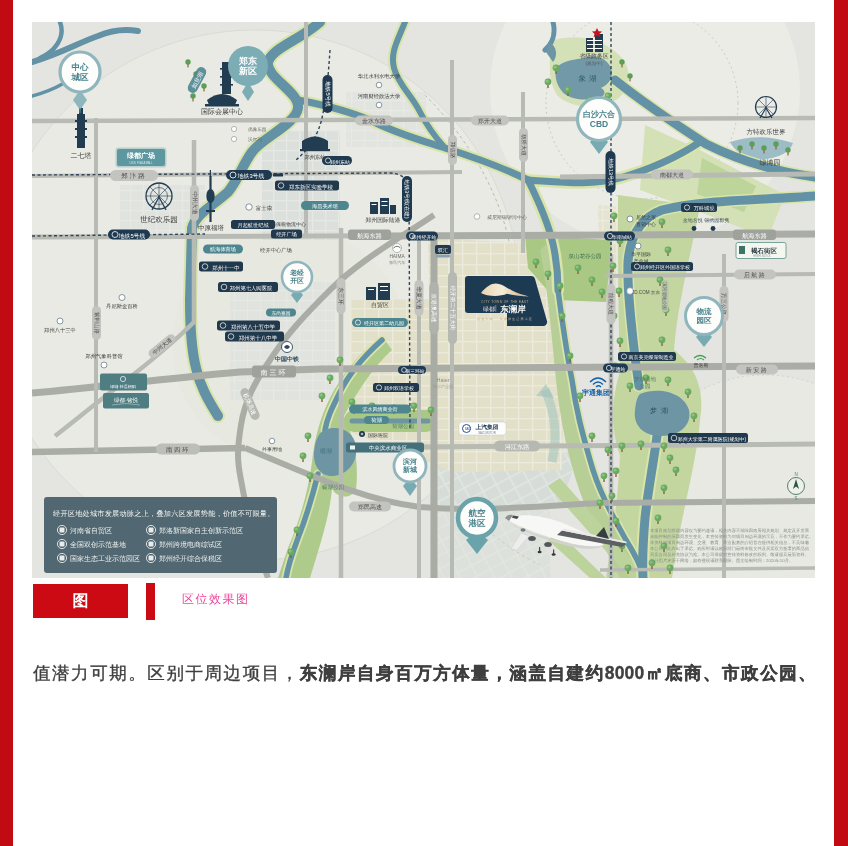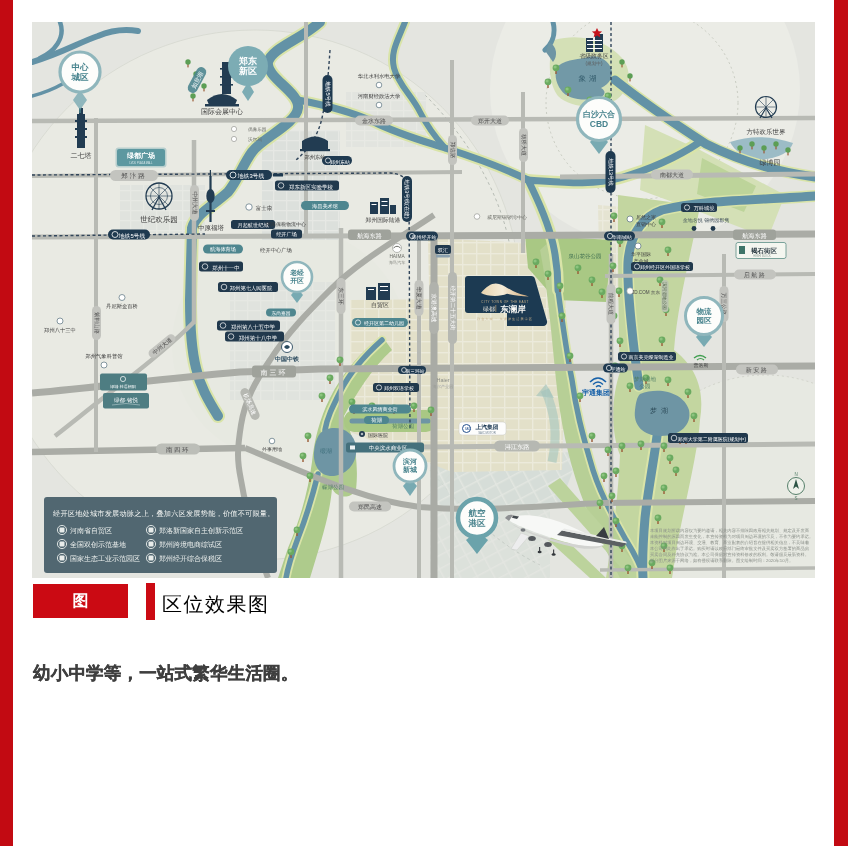--- a/index.html
+++ b/index.html
@@ -955,17 +955,17 @@
 <text x="650" y="556">买卖合同及补充协议为准。本公司保留对宣传资料修改的权利。敬请留意最新资料。</text>
 <text x="650" y="562">部分图片来源于网络，如有侵权请联系删除。图文绘制时间：2020年10月。</text>
 </g>
 </g>
 </svg>
 
 <div class="abs" style="left:33px;top:584px;width:95px;height:34px;background:#cb0a13;color:#fff;font-size:16px;font-weight:bold;text-align:center;line-height:34px">图</div>
 
 <div class="abs" style="left:146px;top:583px;width:9px;height:37px;background:#cb0a13"></div>
 
-<div class="abs" style="left:162px;top:591px;font-size:20px;color:#000000;letter-spacing:1.5px">区位效果图</div>
+<div class="abs" style="left:182px;top:591px;font-size:12px;color:#ec4899;letter-spacing:1.5px">区位效果图</div>
 
 <div class="abs" style="left:33px;top:652px;width:783px;font-size:17.5px;color:#3f3f3f;line-height:43.5px;letter-spacing:0.2px;-webkit-text-stroke:0.35px #3f3f3f">
-<div><b>幼小中学等，一站式繁华生活圈。</b></div>
+<div style="text-align:justify;text-align-last:justify">值潜力可期。区别于周边项目，<b>东澜岸自身百万方体量，涵盖自建约8000㎡底商、市政公园、</b></div>
 </div>
 
 </body></html>

